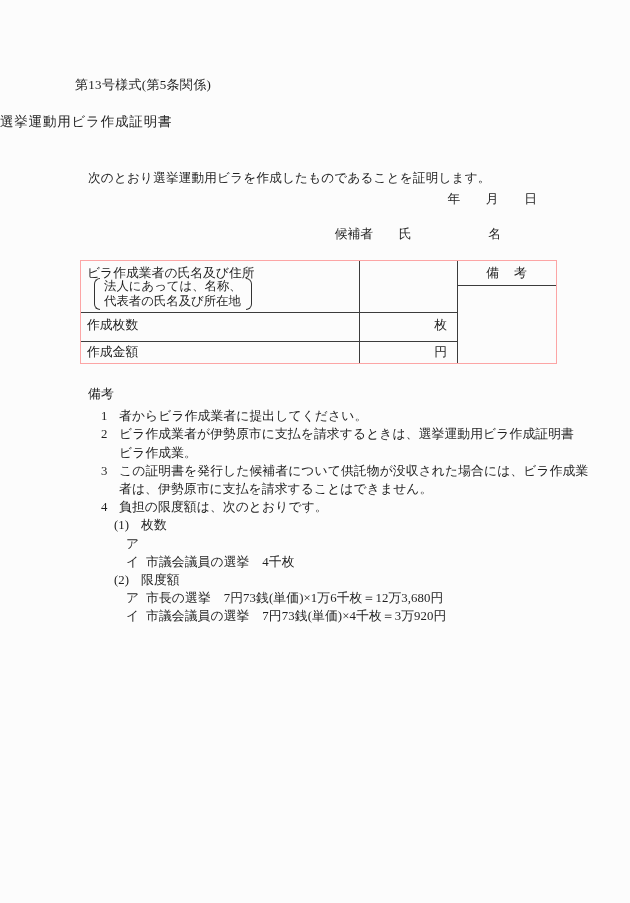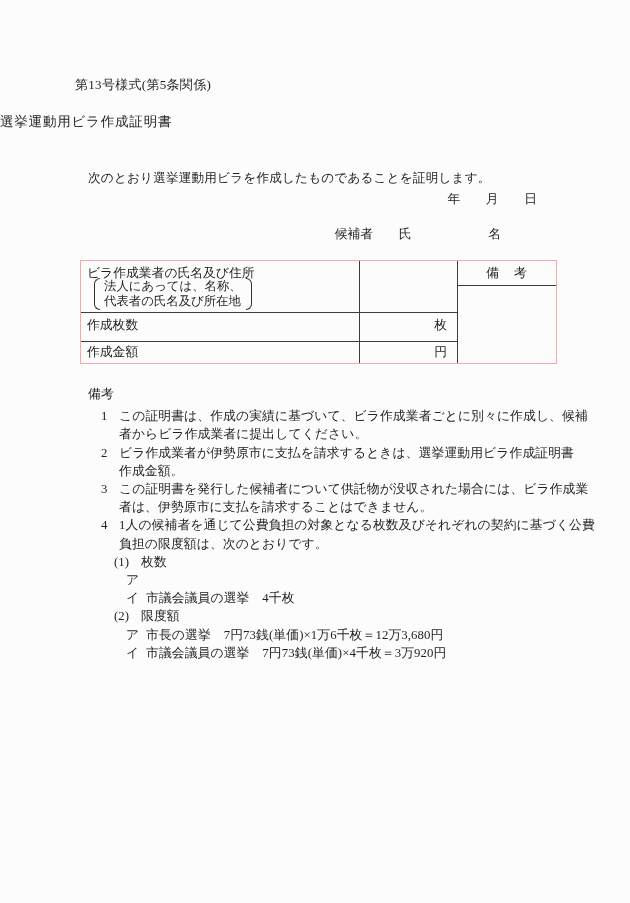--- a/index.html
+++ b/index.html
@@ -103,45 +103,43 @@
     <div id="remark-header">備　考</div>
     <div class="blank-cell" id="remark-body-cell"></div>
   </div>
 
   <div class="abs" id="notes">
     <div class="notes-label">備考</div>
 
     <div class="note-item">
       <span class="note-num">1</span>
       <div class="note-body">
-        <div>この証明書は、作成の実績に基づいて、ビラ作成業者ごとに別々に作成し、候補</div>
         <div>者からビラ作成業者に提出してください。</div>
       </div>
     </div>
 
     <div class="note-item">
       <span class="note-num">2</span>
       <div class="note-body">
         <div>ビラ作成業者が伊勢原市に支払を請求するときは、選挙運動用ビラ作成証明書</div>
-        <div>作成金額。</div>
+        <div>ビラ作成業。</div>
       </div>
     </div>
 
     <div class="note-item">
       <span class="note-num">3</span>
       <div class="note-body">
         <div>この証明書を発行した候補者について供託物が没収された場合には、ビラ作成業</div>
         <div>者は、伊勢原市に支払を請求することはできません。</div>
       </div>
     </div>
 
     <div class="note-item">
       <span class="note-num">4</span>
       <div class="note-body">
-        <div>1人の候補者を通じて公費負担の対象となる枚数及びそれぞれの契約に基づく公費</div>
         <div>負担の限度額は、次のとおりです。</div>
       </div>
     </div>
 
     <div class="sub-head">
       <span class="sub-num">(1)</span>
       <span>枚数</span>
     </div>
     <div class="leaf">
       <span class="leaf-num">ア</span>

